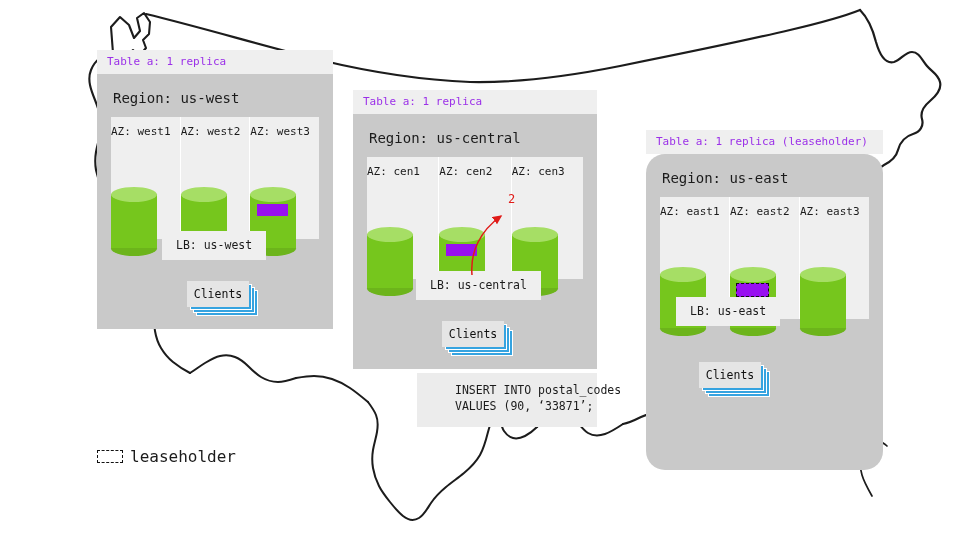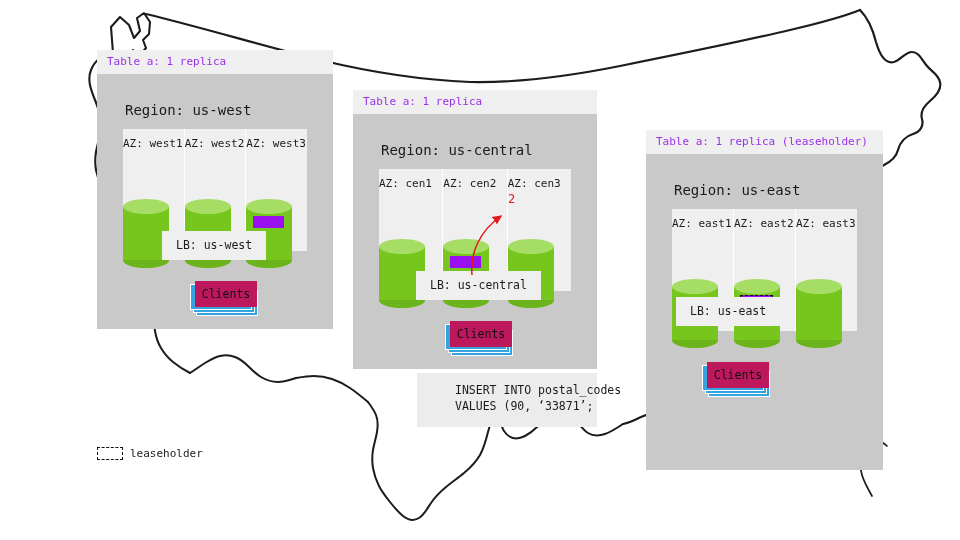--- a/index.html
+++ b/index.html
@@ -33,21 +33,21 @@
   .panel-header {
     background: #efefef;
     padding: 5px 10px 6px 10px;
     font-size: 11px;
     color: #9b30e8;
     letter-spacing: 0px;
     white-space: nowrap;
   }
   .panel-body {
     background: #c9c9c9;
-    padding: 16px;
+    padding: 4px;
     position: relative;
   }
   .region-title {
     font-size: 14px;
     color: #1b1b1b;
     padding: 12px 0 11px 12px;
     white-space: nowrap;
   }
   .az-strip {
     background: #efefef;
@@ -138,23 +138,23 @@
     display: block;
     width: 62px; height: 26px;
     background: #35a3e0;
     border: 1px solid #ffffff;
   }
   .clients-stack i:nth-child(1) { left: 9px; top: 9px; }
   .clients-stack i:nth-child(2) { left: 6px; top: 6px; }
   .clients-stack i:nth-child(3) { left: 3px; top: 3px; }
   .clients-front {
     position: absolute;
-    left: 8px; top: 0;
+    left: 0; top: 0;
     width: 62px; height: 26px;
-    background: #be185d;
+    background: #e5e5e5;
     color: #101010;
     font-size: 11.5px;
     display: flex;
     align-items: center;
     justify-content: center;
     z-index: 3;
   }
 
   
   .sql-note {
@@ -191,21 +191,21 @@
     align-items: center;
     gap: 7px;
     z-index: 7;
   }
   #legend .swatch {
     width: 26px; height: 13px;
     border: 1.6px dashed #111111;
     background: #ffffff;
   }
   #legend .legend-text {
-    font-size: 11px;
+    font-size: 16px;
     color: #1b1b1b;
   }
 </style>
 </head>
 <body>
 
 <div id="stage">
 
   <svg id="map-layer" viewBox="0 0 960 540" xmlns="http://www.w3.org/2000/svg">
     <path fill="none" stroke="#1c1c1c" stroke-width="2.1" stroke-linejoin="round" stroke-linecap="round" d="M113,53 L111,27 L120,17 L129,25 L134,38 L140,31 L137,18
@@ -351,21 +351,21 @@
       <i></i>
       <i></i>
       <div class="clients-front">Clients</div>
     </div>
   </div>
   <div class="sql-note" style="left:417px; top:373px; width:180px;padding-left:38px;">INSERT INTO postal_codes
 VALUES (90, ‘33871’;</div>
 
   <div class="region-panel" style="left:609px; top:130px; width:237px;margin-left:37px;">
     <div class="panel-header">Table a: 1 replica (leaseholder)</div>
-    <div class="panel-body" style="height:316px;">
+    <div class="panel-body" style="height:316px;border-radius:19px;">
       <div class="region-title">Region: us-east</div>
       <div class="az-strip" style="height:122px;">
         <div class="az-cell">
           <div class="az-label">AZ: east1</div>
           <div class="cyl">
             <div class="cyl-bottom"></div>
             <div class="cyl-body"></div>
             <div class="cyl-top"></div>
           </div>
         </div>

